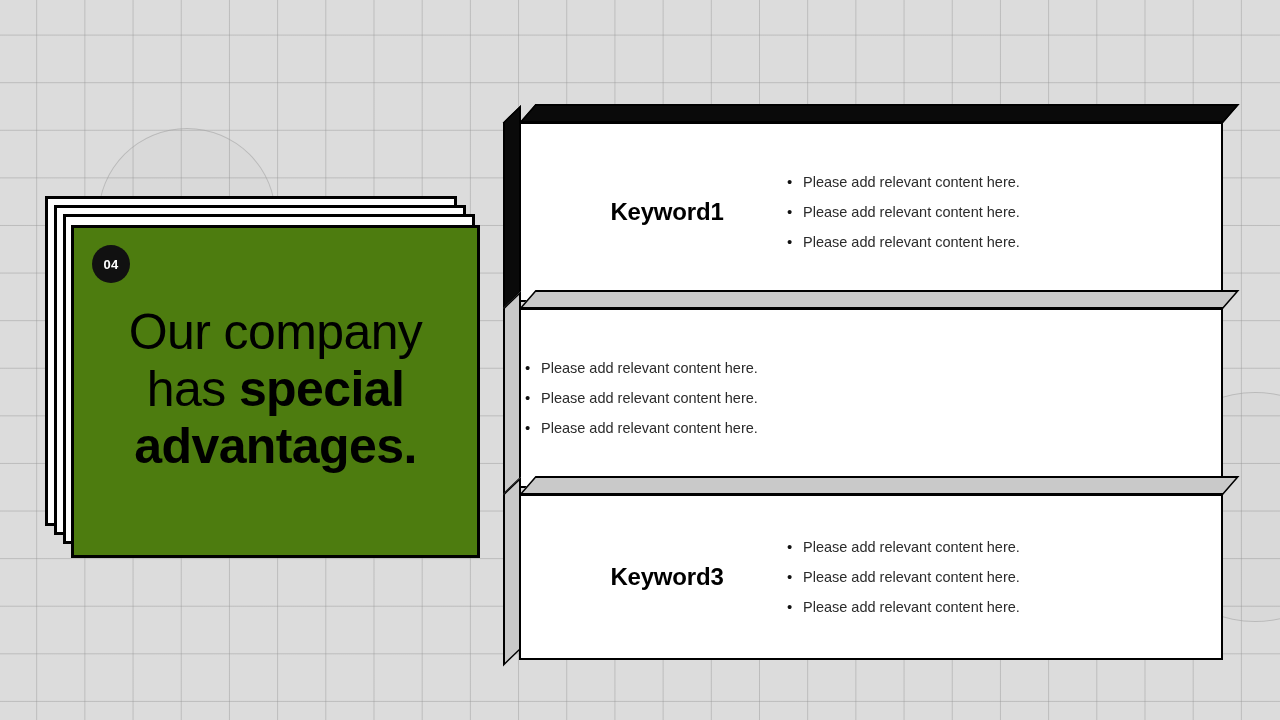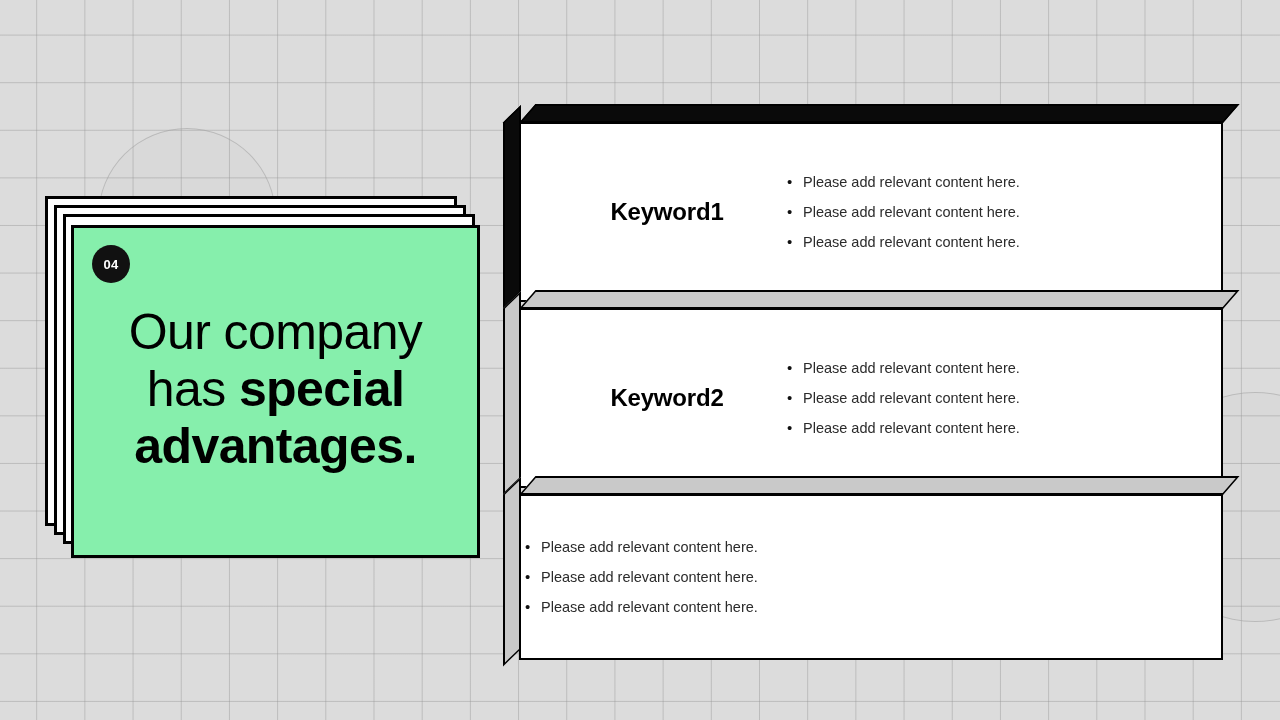--- a/index.html
+++ b/index.html
@@ -35,21 +35,21 @@
   .stack-sheet {
     position:absolute; background:#fff;
     border:3px solid #000;
   }
   #stack-sheet-3 { left:0px;  top:0px;  width:412px; height:330px; }
   #stack-sheet-2 { left:9px;  top:9px;  width:412px; height:330px; }
   #stack-sheet-1 { left:18px; top:18px; width:412px; height:330px; }
   #title-card-front {
     position:absolute; left:26px; top:29px;
     width:409px; height:333px;
-    background:#86efac; border:3px solid #000;
+    background:#4d7c0f; border:3px solid #000;
   }
   #section-number-badge {
     position:absolute; left:18px; top:17px;
     width:38px; height:38px; border-radius:50%;
     background:#111; color:#fff;
     display:flex; align-items:center; justify-content:center;
     font-size:13px; font-weight:700; letter-spacing:.3px;
   }
   #title-heading {
     position:absolute; left:12px; right:12px; top:76px;
@@ -151,21 +151,20 @@
           <span>Please add relevant content here.</span>
         </div>
       </div>
     </div>
   </div>
 
   <div class="kw-card" id="keyword-card-1">
     <div class="kw-top-face kw-face-gray"></div>
     <div class="kw-side-face kw-face-gray"></div>
     <div class="kw-front-face">
-      <div class="kw-label">Keyword2</div>
       <div class="kw-bullets">
         <div class="kw-bullet-row">
           <span class="kw-bullet-dot">•</span>
           <span>Please add relevant content here.</span>
         </div>
         <div class="kw-bullet-row">
           <span class="kw-bullet-dot">•</span>
           <span>Please add relevant content here.</span>
         </div>
         <div class="kw-bullet-row">
@@ -173,20 +172,21 @@
           <span>Please add relevant content here.</span>
         </div>
       </div>
     </div>
   </div>
 
   <div class="kw-card" id="keyword-card-2">
     <div class="kw-top-face kw-face-gray"></div>
     <div class="kw-side-face kw-face-gray"></div>
     <div class="kw-front-face">
+      <div class="kw-label">Keyword3</div>
       <div class="kw-bullets">
         <div class="kw-bullet-row">
           <span class="kw-bullet-dot">•</span>
           <span>Please add relevant content here.</span>
         </div>
         <div class="kw-bullet-row">
           <span class="kw-bullet-dot">•</span>
           <span>Please add relevant content here.</span>
         </div>
         <div class="kw-bullet-row">

